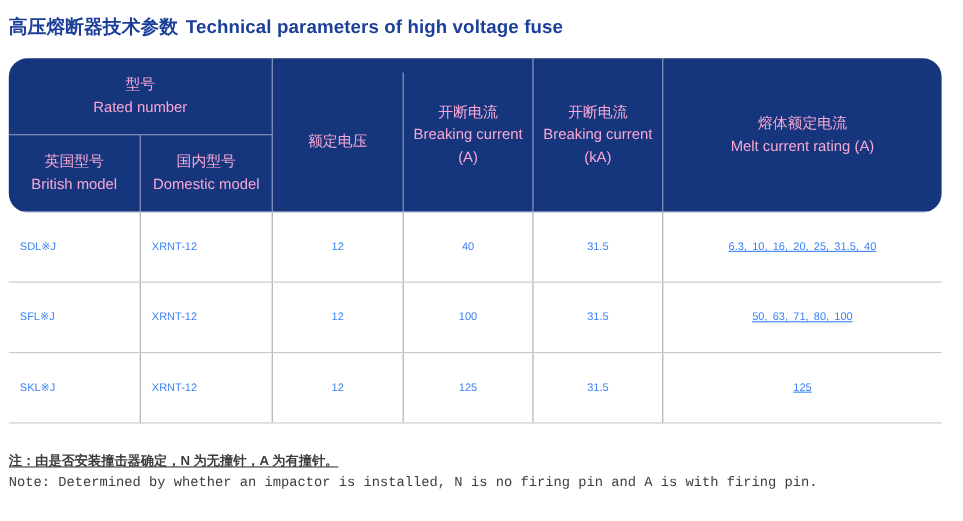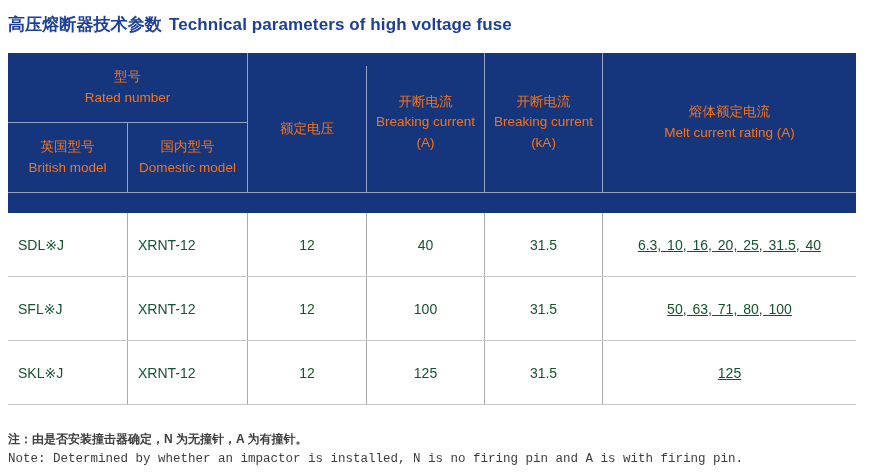--- a/index.html
+++ b/index.html
@@ -19,22 +19,23 @@
   .ptable { width: 848px; margin-top: 17px; }
   .grid-cols {
     display: grid;
     grid-template-columns: 120px 120px 119px 118px 118px 253px;
   }
 
   
   .thead {
     grid-template-rows: 70px 70px;
     background: #15357d;
-    padding-bottom: 20px;
-    color: #f97316;
+    padding-bottom: 0;
+    color: #f9a8d4;
+    border-radius: 17px;
   }
   .hcell {
     display: flex; flex-direction: column;
     align-items: center; justify-content: center;
     text-align: center;
     font-size: 13.5px; line-height: 1.5;
     border-right: 1px solid rgba(255,255,255,0.55);
     border-bottom: 1px solid rgba(255,255,255,0.55);
   }
   .hcell span { white-space: nowrap; }
@@ -43,34 +44,34 @@
   .h-domestic { grid-column: 2; grid-row: 2; }
   .h-rated    { grid-column: 3; grid-row: 1 / 3; margin-top: 13px; }
   .h-break-a  { grid-column: 4; grid-row: 1 / 3; }
   .h-break-ka { grid-column: 5; grid-row: 1 / 3; }
   .h-melt     { grid-column: 6; grid-row: 1 / 3; border-right: none; }
 
   
   .trow {
     height: 64px;
     border-bottom: 1px solid #c9c9c9;
-    color: #14532d;
-    font-size: 14px;
+    color: #3b82f6;
+    font-size: 10px;
   }
   .tcell {
     display: flex; align-items: center; justify-content: center;
     border-right: 1px solid #aaaaaa;
     word-spacing: 2px;
   }
   .tcell.last { border-right: none; text-decoration: underline; }
   .tcell.left { justify-content: flex-start; padding-left: 10px; }
 
   
   .notes { margin-top: 26px; color: #3d3d3d; }
-  .note-zh { font-size: 12px; font-weight: 700; line-height: 1.4; }
+  .note-zh { font-size: 12px; font-weight: 700; line-height: 1.4; text-decoration: underline; }
   .note-en { font-size: 12.5px; margin-top: 3px; line-height: 1.4; font-family: Liberation Mono, monospace; }
 </style>
 </head>
 <body>
 
 <div class="page">
 
   <h1 class="title"><span class="title-zh">高压熔断器技术参数</span><span class="title-en">Technical parameters of high voltage fuse</span></h1>
 
   <div class="ptable">

